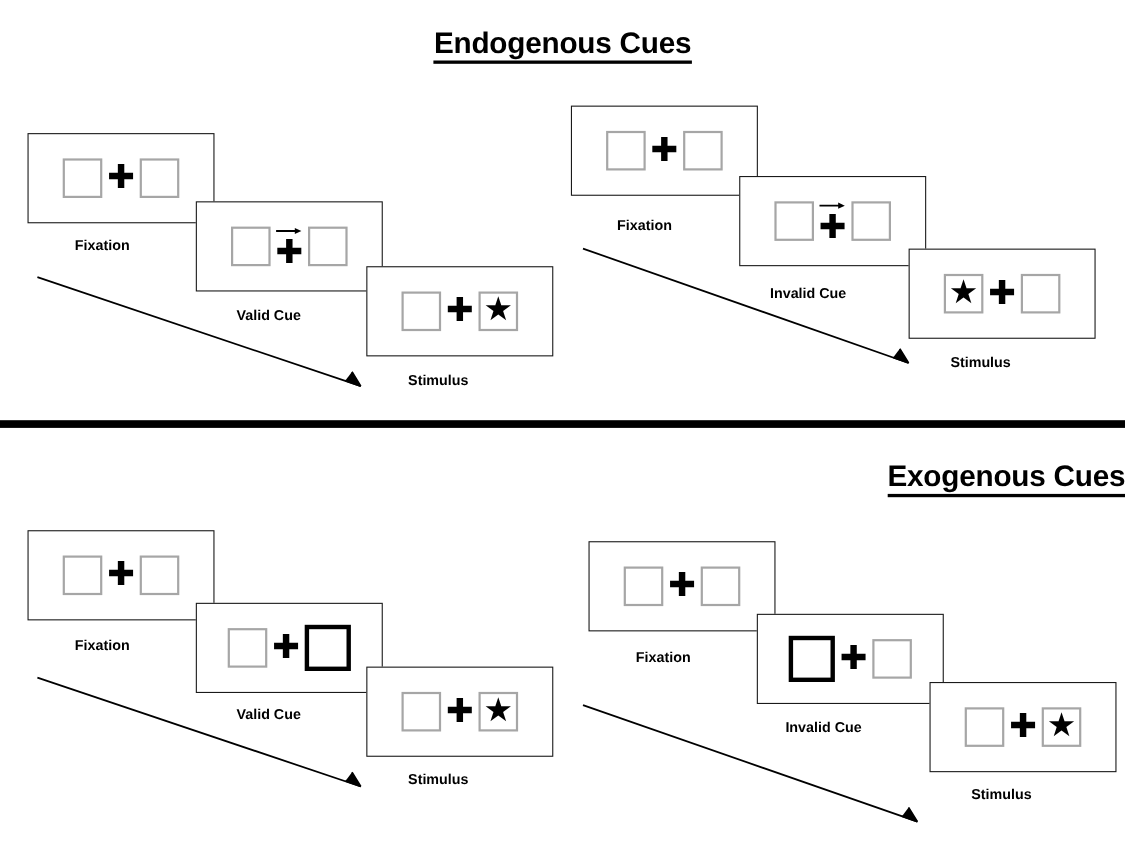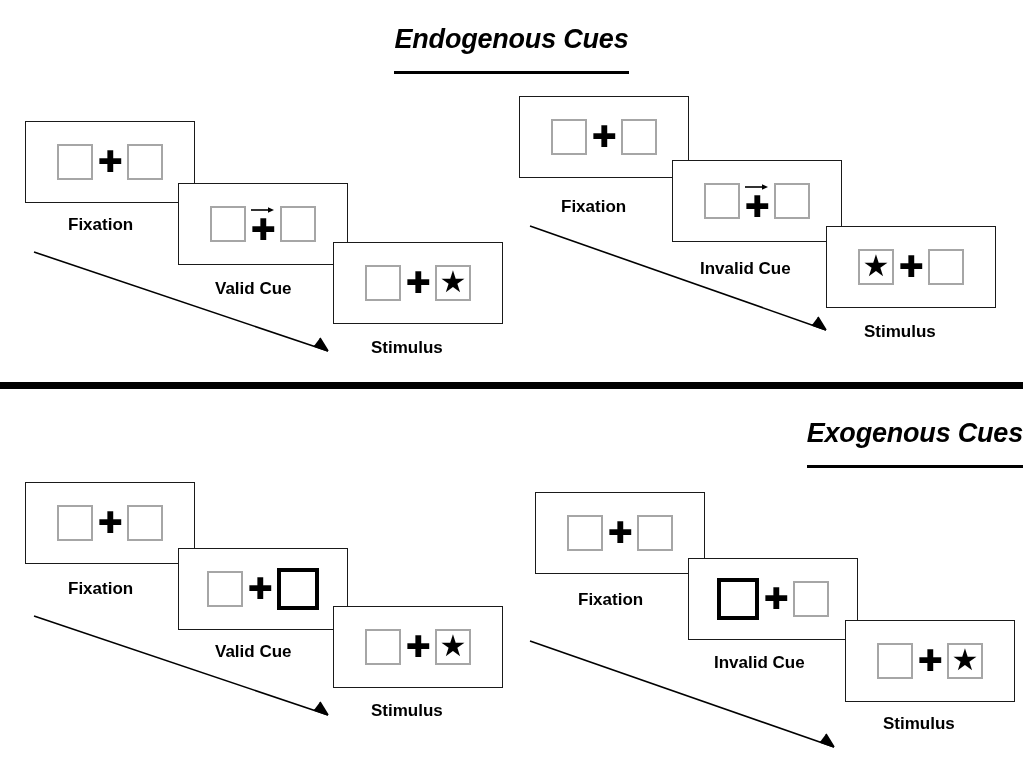--- a/index.html
+++ b/index.html
@@ -23,22 +23,21 @@
     width: 100%;
     left: 0;
     text-align: center;
     font-size: 27px;
     font-weight: bold;
     letter-spacing: -0.2px;
     color: #000;
   }
   .section-title span {
     border-bottom: 3px solid #000;
-    padding-bottom: 17px;
-    font-style: italic;
+    padding-bottom: 1px;
   }
 
   
   .divider {
     position: absolute;
     left: 0;
     width: 1023px;
     height: 7px;
     background: #000;
   }
@@ -111,21 +110,21 @@
     top: 1px;
     left: 50%;
     transform: translateX(-50%);
     width: 26px;
     height: 10px;
   }
 
   
   .caption {
     position: absolute;
-    font-size: 17px;
+    font-size: 13px;
     font-weight: bold;
     color: #000;
     white-space: nowrap;
     z-index: 4;
   }
 
   
   .time-arrow {
     position: absolute;
     z-index: 1;

